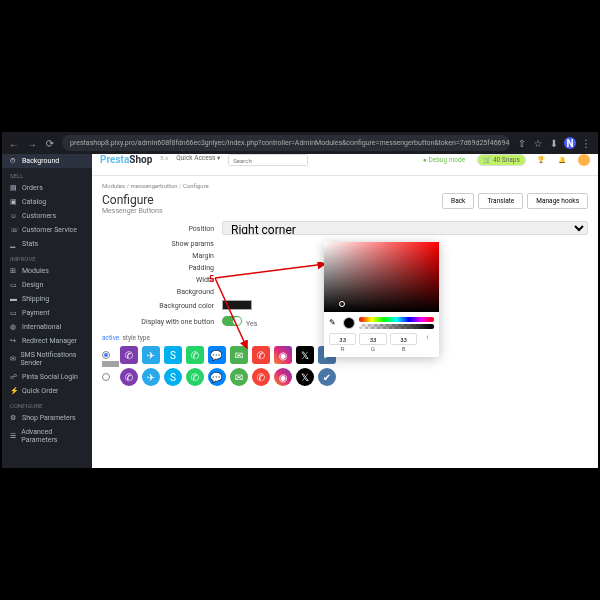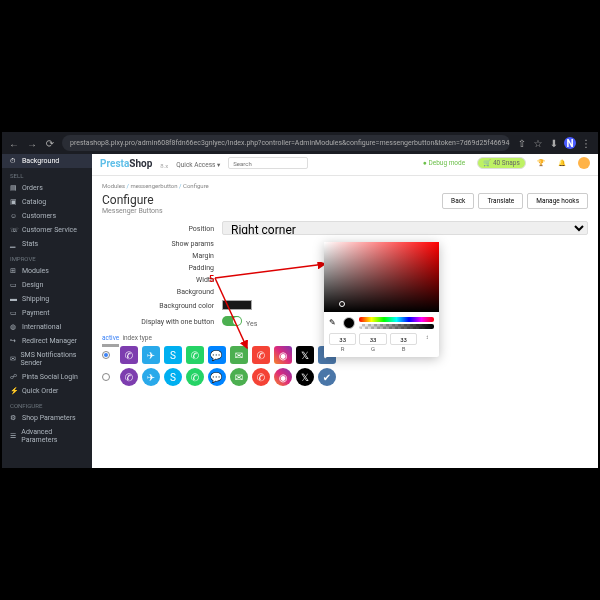--- a/index.html
+++ b/index.html
@@ -12,21 +12,21 @@
 .rh-icons{display:flex;gap:4px;align-items:center}
 .rh-icons span{width:12px;height:12px;display:flex;align-items:center;justify-content:center;font-size:10px}
 .badge-n{width:12px;height:12px;background:#4a5cff;border-radius:50%;color:#fff;font-size:7px;display:flex;align-items:center;justify-content:center;font-weight:bold}
 .app{flex:1;display:flex;background:#eef0f4;position:relative}
 .sidebar{width:90px;background:#1e2128;color:#adb5bd;font-size:7px;overflow:hidden}
 .sb-item{padding:3px 8px;display:flex;align-items:center;gap:4px;cursor:pointer}
 .sb-item.active{background:#2d3240;color:#fff}
 .sb-item .ic{width:8px;height:8px;display:inline-block}
 .sb-group{padding:4px 8px 2px;font-size:6px;color:#6c757d;text-transform:uppercase}
 .main{flex:1;background:#fff;margin:0;display:flex;flex-direction:column}
-.topbar{height:22px;background:#fff;border-bottom:1px solid #e5e5e5;display:flex;align-items:flex-end;padding:6px 8px;gap:8px}
+.topbar{height:22px;background:#fff;border-bottom:1px solid #e5e5e5;display:flex;align-items:flex-start;padding:0 8px;gap:8px}
 .logo{font-size:10px;font-weight:bold;color:#2b2f3a}
 .logo .blue{color:#5fbfe8}
 .ver{font-size:6px;color:#aaa}
 .qa{font-size:6.5px;color:#666}
 .search-top{width:80px;height:12px;border:1px solid #ddd;border-radius:2px;font-size:6px;padding:0 4px}
 .topbar-right{margin-left:auto;display:flex;gap:12px;align-items:center;font-size:6.5px;color:#666}
 .debug{color:#6cc04a}
 .cart{background:#bef264;border:1px solid #ddd;border-radius:8px;padding:1px 5px}
 .av{width:12px;height:12px;background:#ffb347;border-radius:50%}
 .content{padding:6px 10px;position:relative;flex:1}
@@ -63,21 +63,21 @@
 .rgb-col{flex:1;text-align:center}
 .rgb-inp{width:100%;height:12px;border:1px solid #ddd;font-size:6px;text-align:center;border-radius:2px}
 .icon-rows{margin-top:6px}
 .icon-row{display:flex;align-items:center;gap:4px;margin-bottom:4px}
 .radio{width:8px;height:8px;border:1px solid #888;border-radius:50%;margin-right:6px}
 .radio.on::after{content:"";display:block;width:4px;height:4px;background:#3b82f6;border-radius:50%;margin:1px}
 .app-ic{width:18px;height:18px;border-radius:3px;display:flex;align-items:center;justify-content:center;color:#fff;font-size:10px}
 .row2 .app-ic{border-radius:50%}
 .c-viber{background:#7d3daf}.c-tg{background:#29a9ea}.c-skype{background:#00aff0}.c-wa{background:#25d366}.c-msg{background:#0084ff}.c-mail{background:#4caf50}.c-ph{background:#f44336}.c-ig{background:linear-gradient(45deg,#f58529,#dd2a7b,#8134af)}.c-x{background:#000}.c-vk{background:#4a76a8}
 .tabs{font-size:6.5px;color:#666;margin-bottom:4px}
-.tabs .on{color:#3b82f6;padding-bottom:2px;border-bottom:3px solid #a3a3a3}
+.tabs .on{color:#3b82f6;padding-bottom:19px;border-bottom:6px solid #a3a3a3}
 .num5{position:absolute;left:117px;top:98px;color:#d00;font-size:9px;font-weight:bold;z-index:6}
 svg.arrow-svg{position:absolute;left:117px;top:86px;z-index:5;pointer-events:none}
 </style>
 </head>
 <body>
 
 <div class="frame">
 <div class="browser">
   <div class="url-bar">
     <span class="nav-btn">←</span>
@@ -228,21 +228,21 @@
         <div class="form-row">
               <div class="form-label">Background color</div>
               <div class="form-field"><span class="swatch"><span class="swatch-inner"></span></span></div>
             </div>
         <div class="form-row">
               <div class="form-label">Display with one button</div>
               <div class="form-field"><span class="toggle"></span><span class="yes">Yes</span></div>
             </div>
 
         <div class="icon-rows">
-          <div class="tabs"><span class="on">active</span>&nbsp;&nbsp;<span>index type</span></div>
+          <div class="tabs"><span class="on">active</span>&nbsp;&nbsp;<span>style type</span></div>
           <div class="icon-row">
             <span class="radio on"></span>
             <span class="app-ic c-viber">✆</span>
             <span class="app-ic c-tg">✈</span>
             <span class="app-ic c-skype">S</span>
             <span class="app-ic c-wa">✆</span>
             <span class="app-ic c-msg">💬</span>
             <span class="app-ic c-mail">✉</span>
             <span class="app-ic c-ph">✆</span>
             <span class="app-ic c-ig">◉</span>

